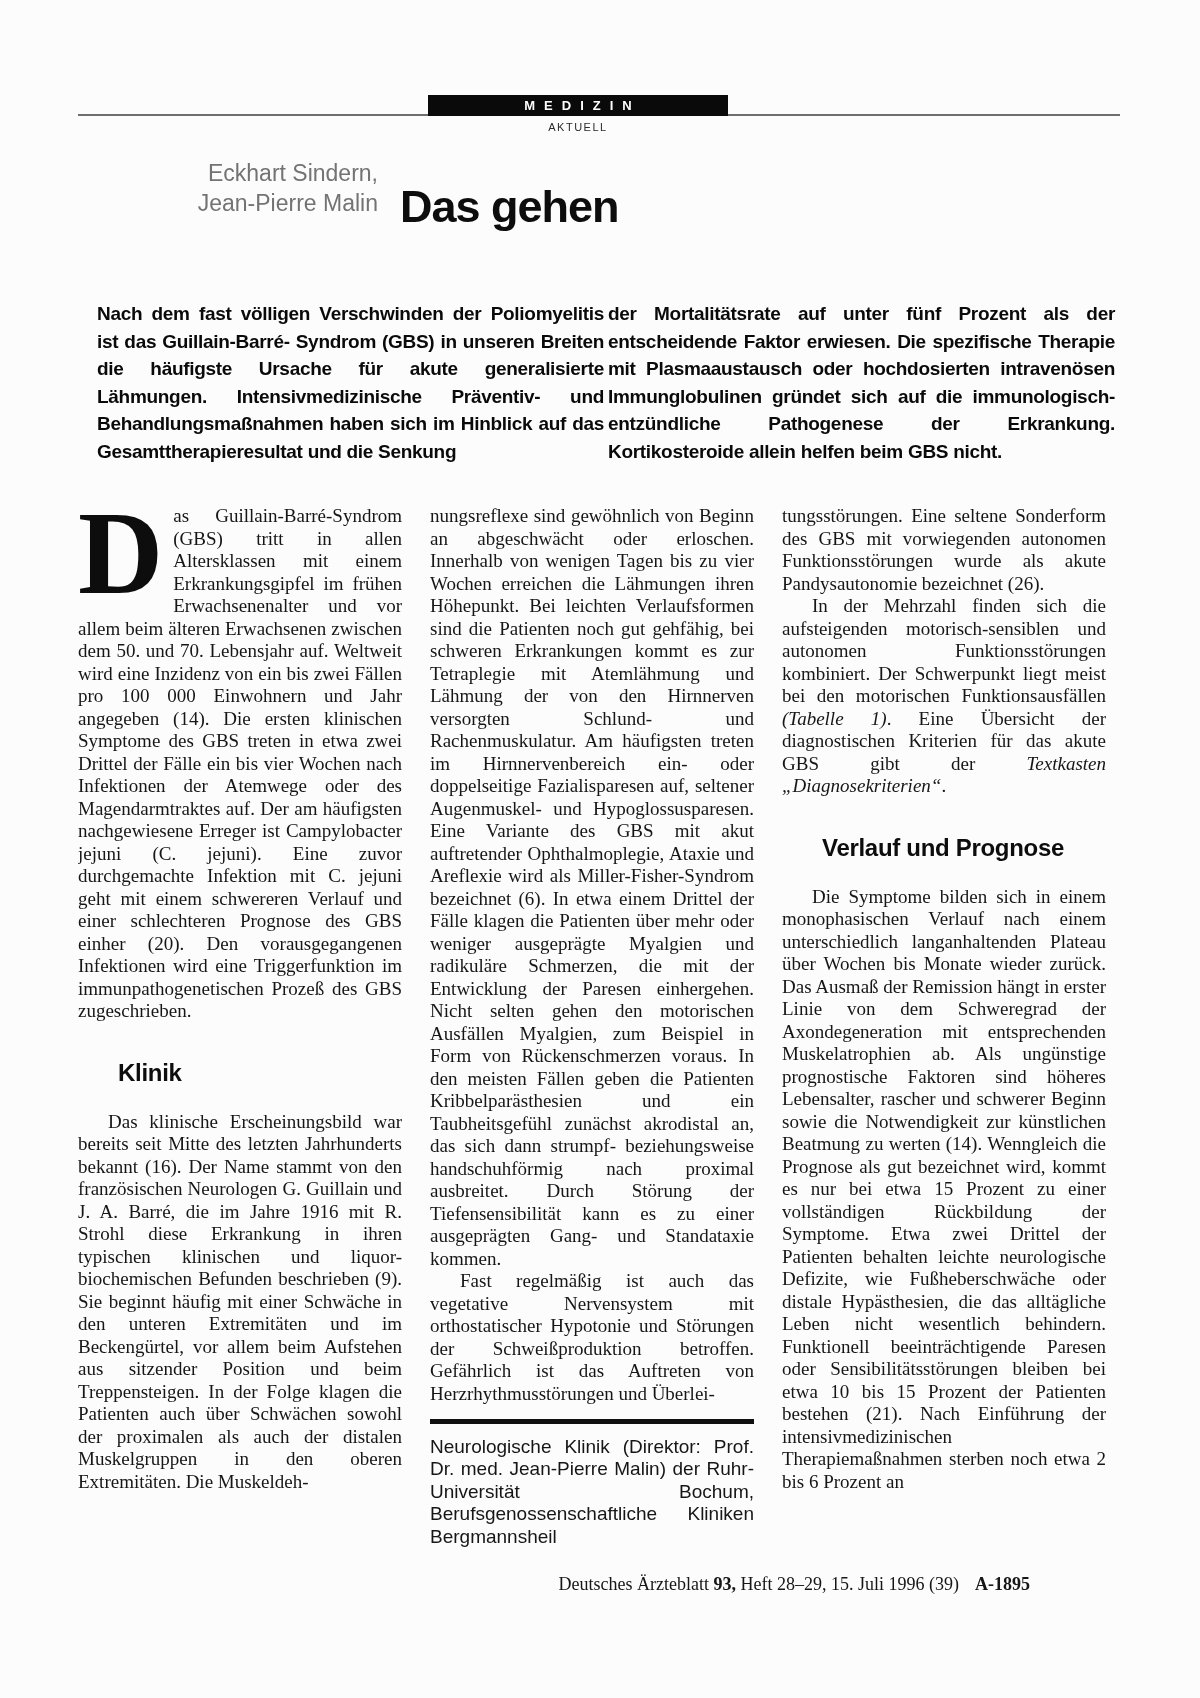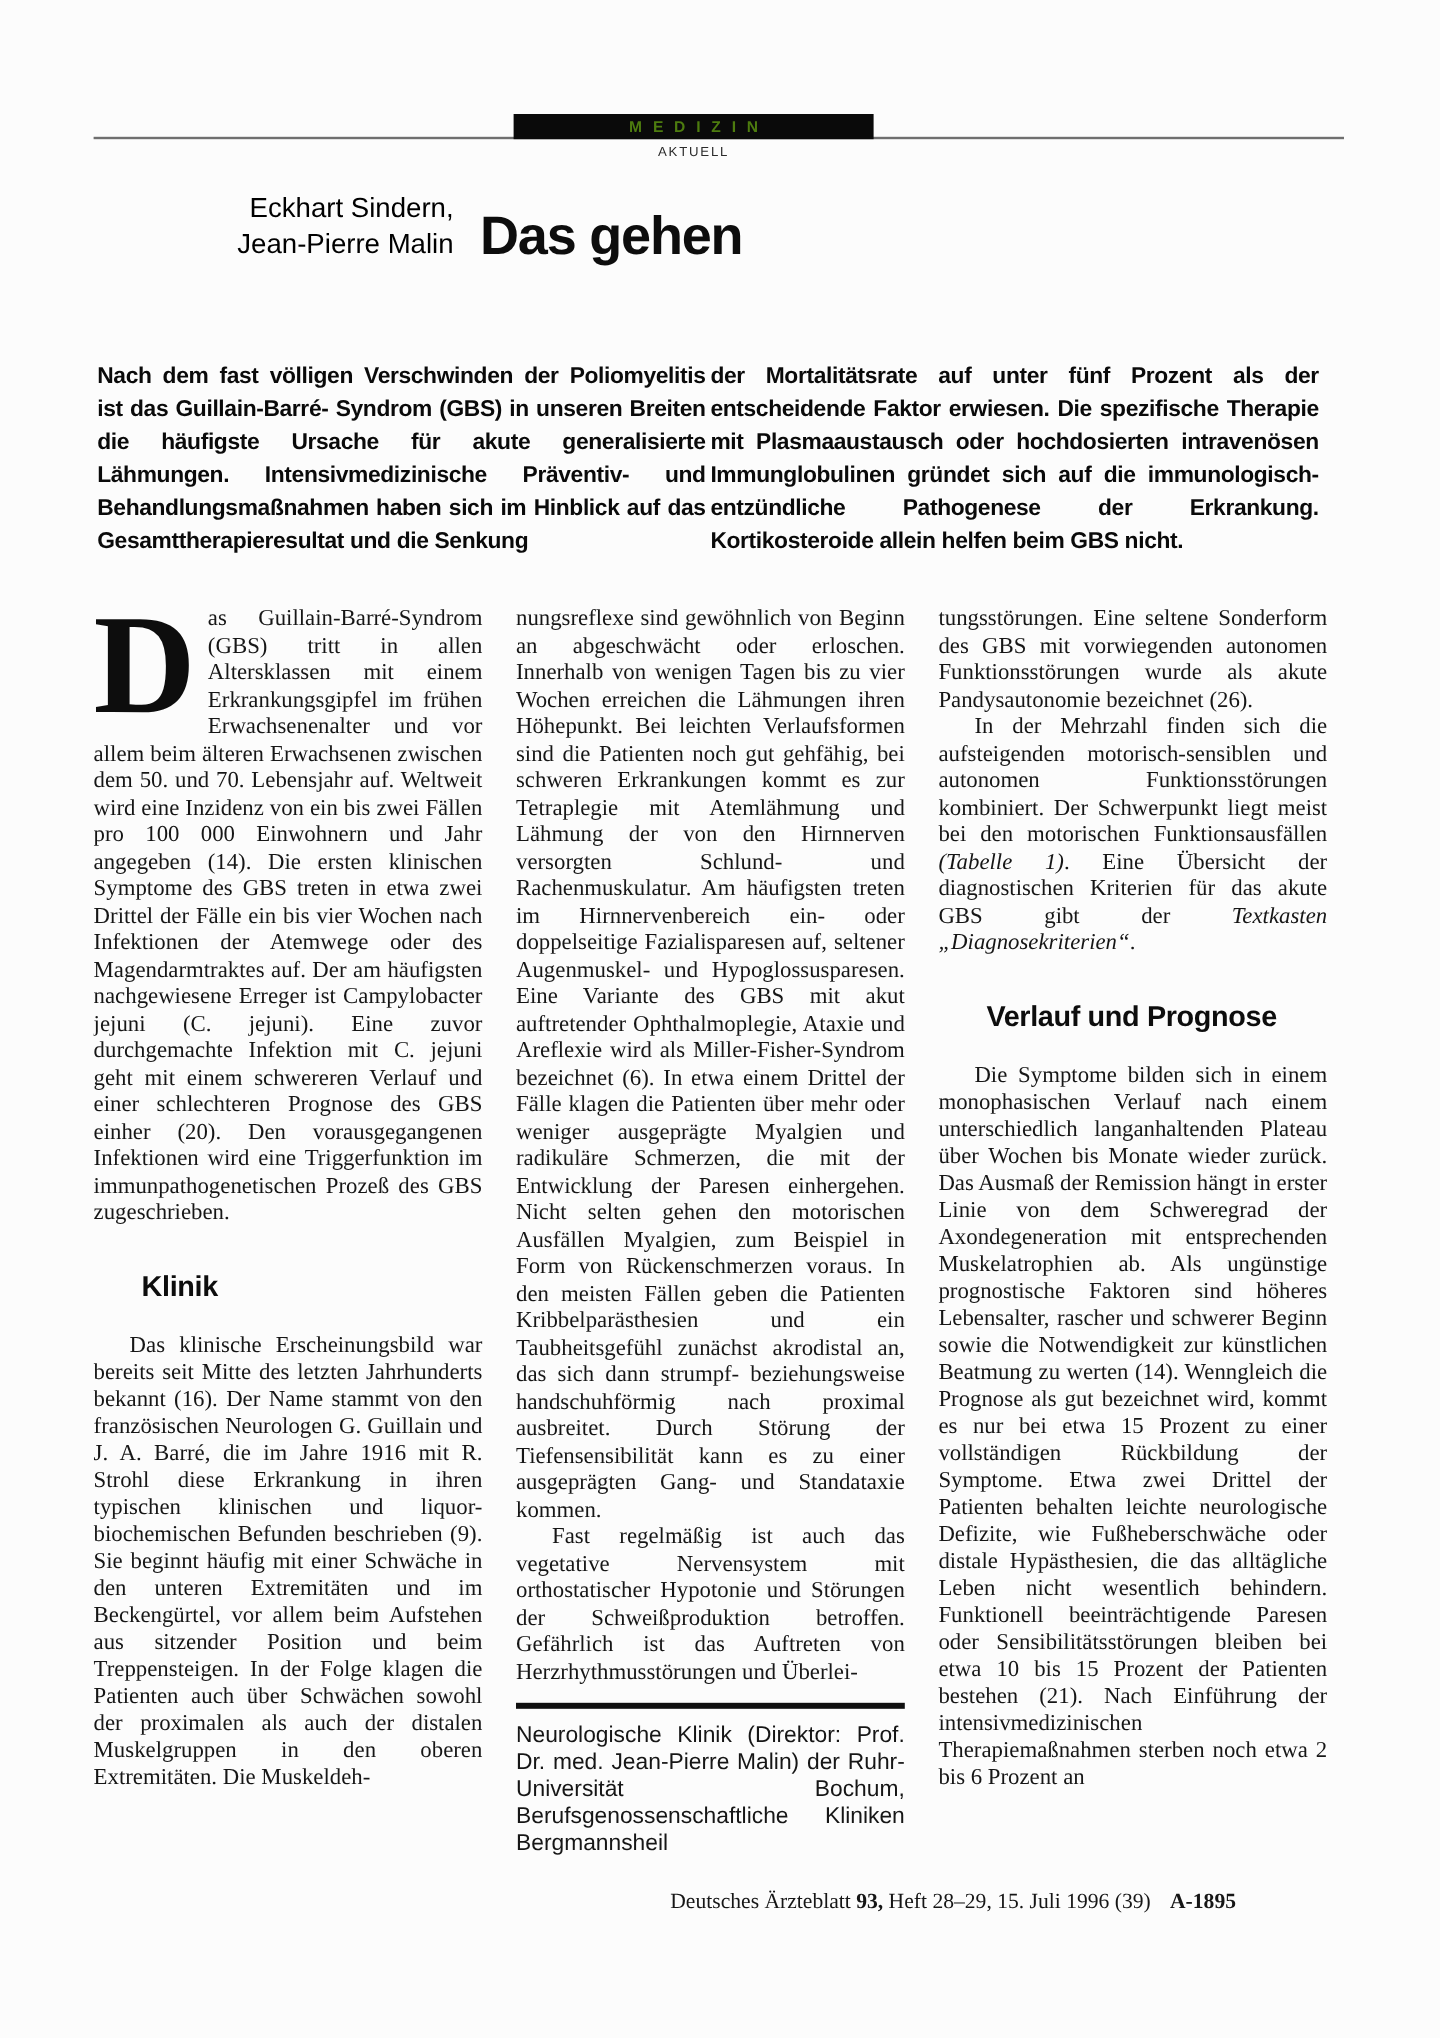--- a/index.html
+++ b/index.html
@@ -5,41 +5,41 @@
   html,body { margin:0; padding:0; background:#e9e9e9; }
   .page {
     position:relative; width:1200px; height:1698px; margin:0 auto;
     background:#fcfcfc; overflow:hidden;
     font-family:"Liberation Serif", serif; color:#161616;
   }
   
   .top-line { position:absolute; left:78px; top:114px; width:1042px; height:2px; background:#6f6f6f; }
   .kicker-bar {
     position:absolute; left:428px; top:95px; width:300px; height:21px; z-index:2;
-    background:#0a0a0a; color:#4d7c0f; text-align:center; line-height:21px;
+    background:#0a0a0a; color:#ffffff; text-align:center; line-height:21px;
     font-family:"Liberation Sans", sans-serif; font-weight:bold; font-size:13px;
     letter-spacing:9px; text-indent:9px;
   }
   .kicker-sub {
     position:absolute; left:428px; top:121px; width:300px; text-align:center;
     font-family:"Liberation Sans", sans-serif; font-size:11px; letter-spacing:1.5px; color:#2b2b2b;
   }
   
   .title-row { position:absolute; left:78px; top:158px; width:1030px; display:flex; align-items:flex-end; }
   .authors {
-    width:322px; box-sizing:border-box; padding-right:22px; margin-bottom:6px;
+    width:322px; box-sizing:border-box; padding-right:22px; margin-bottom:16px;
     text-align:right; font-family:"Liberation Sans", sans-serif;
-    font-size:23px; line-height:30px; color:#000000; font-weight:400;
+    font-size:23px; line-height:30px; color:#737373; font-weight:400;
   }
   .page-title {
     margin:0; font-family:"Liberation Sans", sans-serif; font-weight:bold;
     font-size:45px; line-height:55px; letter-spacing:-1px; color:#0d0d0d;
   }
   
-  .lead { position:absolute; left:81px; top:300px; width:1030px; display:flex; gap:4px; }
+  .lead { position:absolute; left:91px; top:300px; width:1030px; display:flex; gap:4px;justify-content:center; }
   .lead p {
     width:507px; margin:0; text-align:justify; color:#0a0a0a;
     font-family:"Liberation Sans", sans-serif; font-weight:bold;
     font-size:19px; line-height:27.5px; letter-spacing:-0.3px;
   }
   
   .columns { position:absolute; left:78px; top:505px; width:1028px; height:1045px; display:flex; gap:28px; overflow:hidden; }
   .col { width:324px; position:relative; }
   .col p { margin:0; font-size:19px; line-height:22.5px; text-align:justify; color:#161616; }
   .col p.indent { text-indent:30px; }

